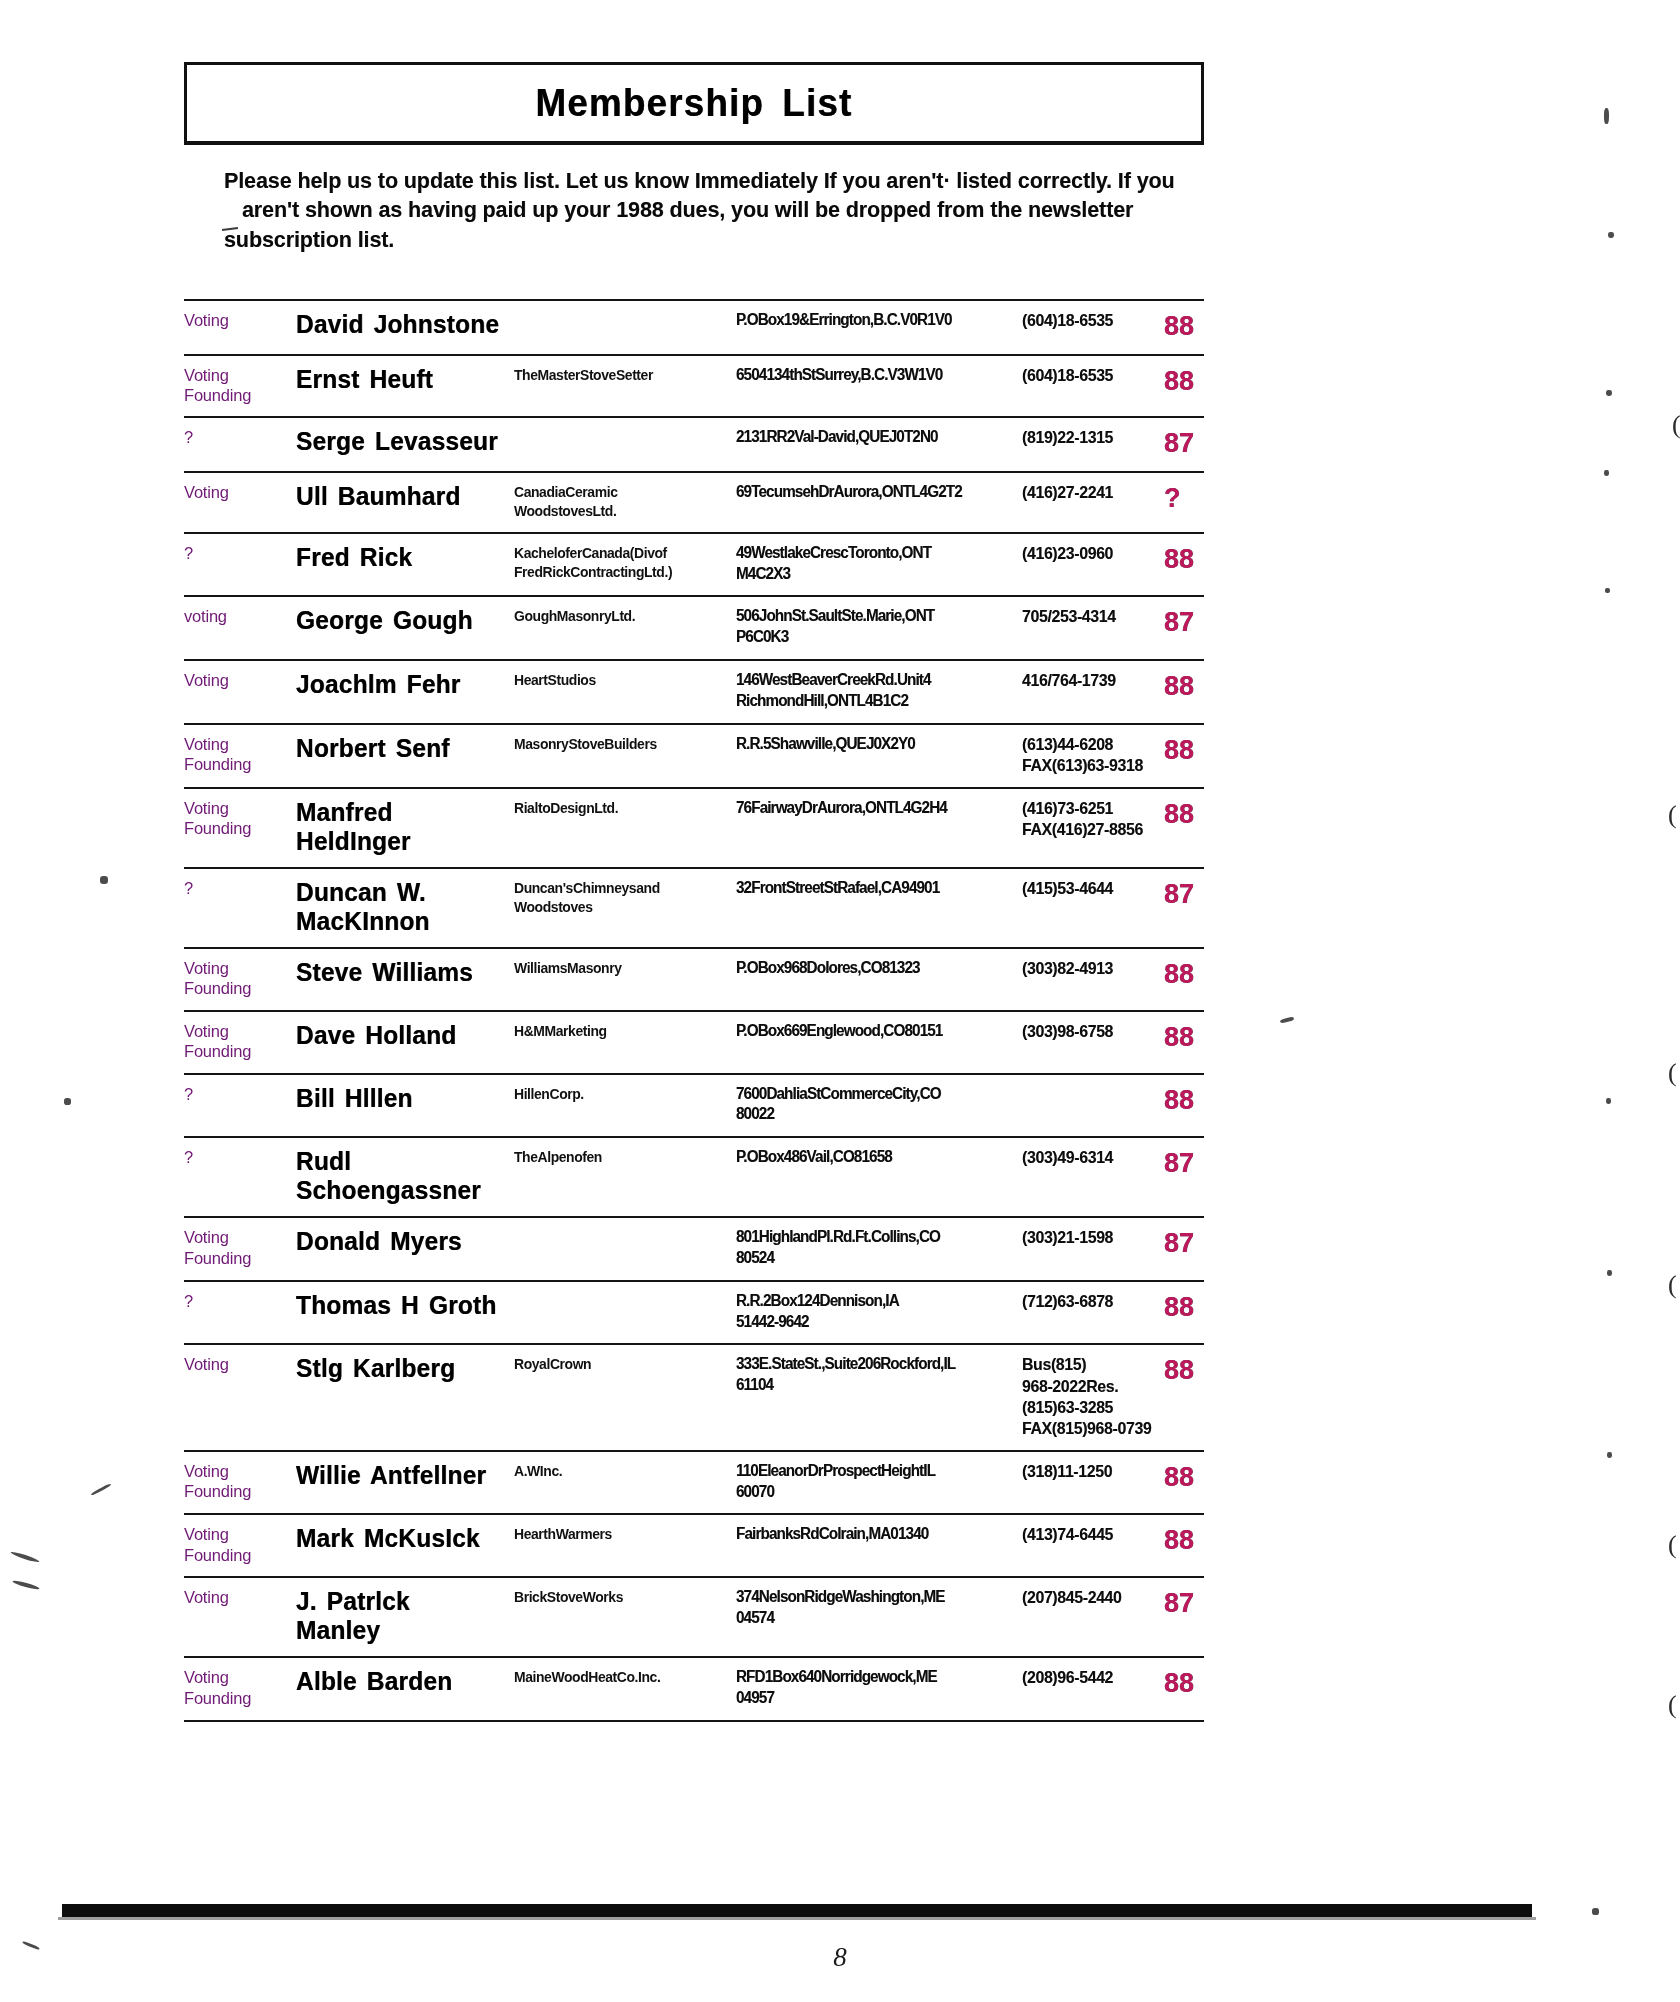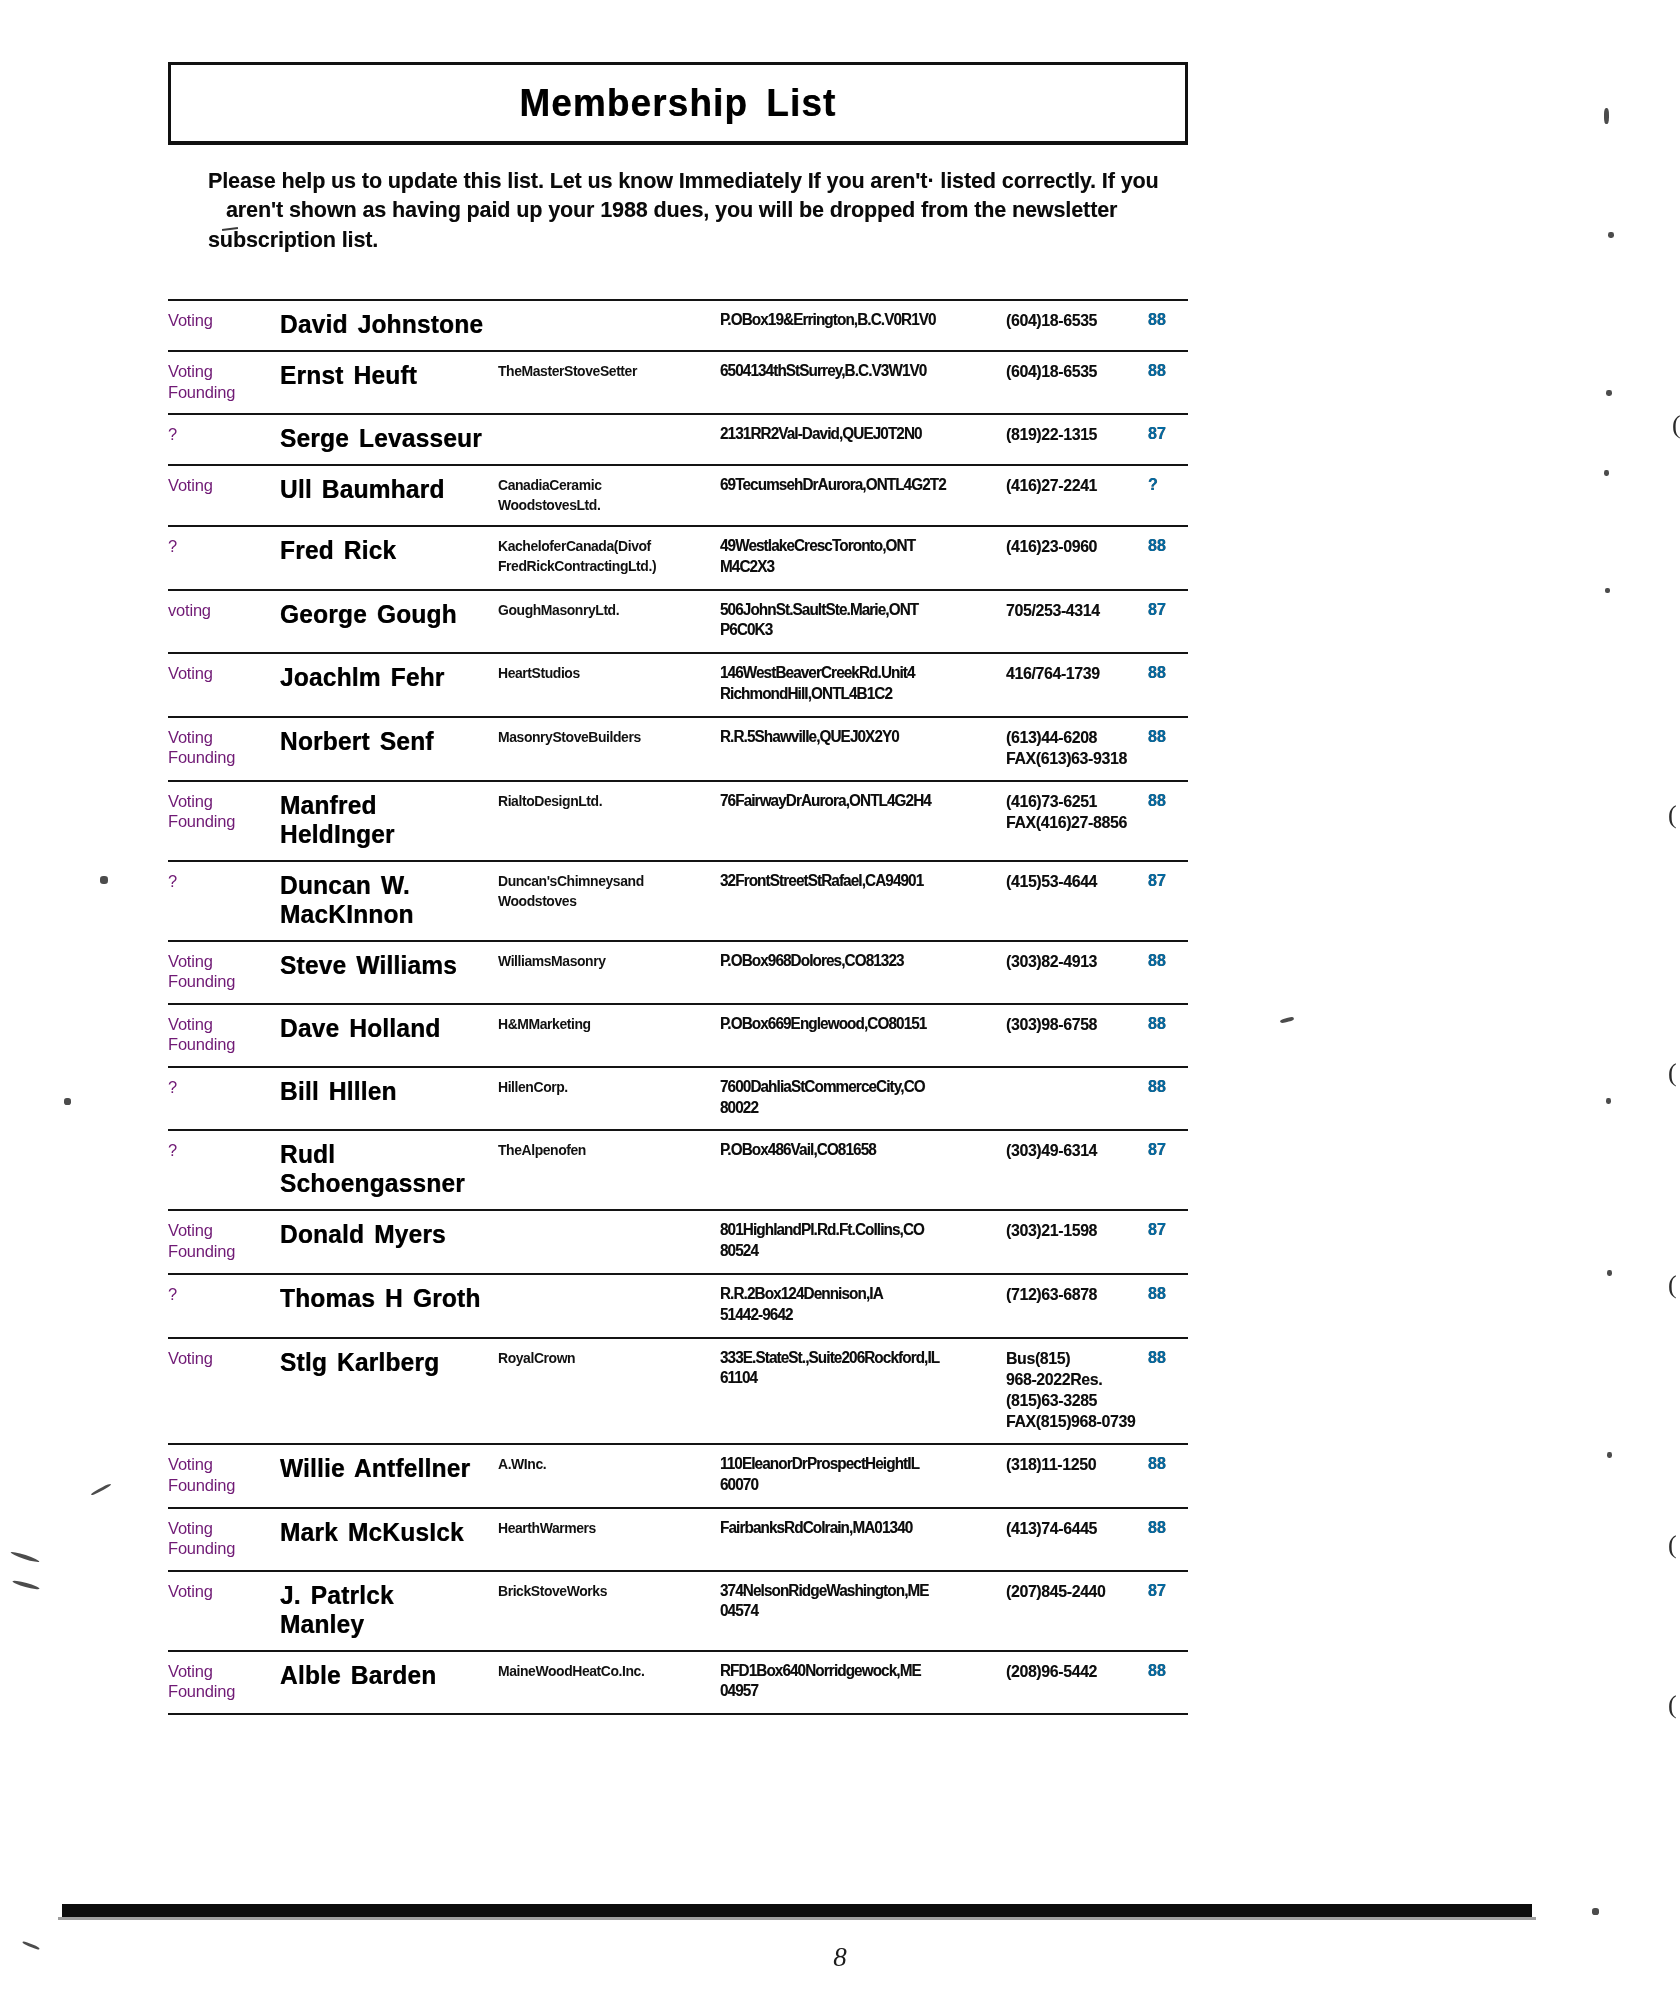--- a/index.html
+++ b/index.html
@@ -31,21 +31,21 @@
   }
   .edge-mark {
     position: absolute;
     background: #2a2a2a;
     opacity: .8;
   }
 
   
   #content {
     position: absolute;
-    left: 168px;
+    left: 184px;
     top: 62px;
     width: 1020px;
   }
 
   
   .title-box {
     border: 3px solid #111;
     height: 76px;
     position: relative;
     background: #fff;
@@ -162,27 +162,27 @@
     font-weight: 700;
     line-height: 1.28;
     letter-spacing: -0.35px;
     padding-top: 5px;
     color: #0d0d0d;
     white-space: pre-line;
     transform: scaleX(0.96);
     transform-origin: left top;
   }
   .cell-year {
-    font-size: 16px;
+    font-size: 27px;
     font-weight: 700;
     line-height: 1.2;
     padding-top: 3px;
     text-align: left;
     padding-left: 4px;
-    color: #0369a1;
+    color: #be185d;
   }
 
   
   .cell-name, .title-text, .cell-year {
     text-shadow: 0.35px 0 0 rgba(0,0,0,.55), -0.35px 0 0 rgba(0,0,0,.35);
   }
   .cell-addr, .cell-phone, .intro {
     text-shadow: 0.25px 0 0 rgba(0,0,0,.4);
   }
 

